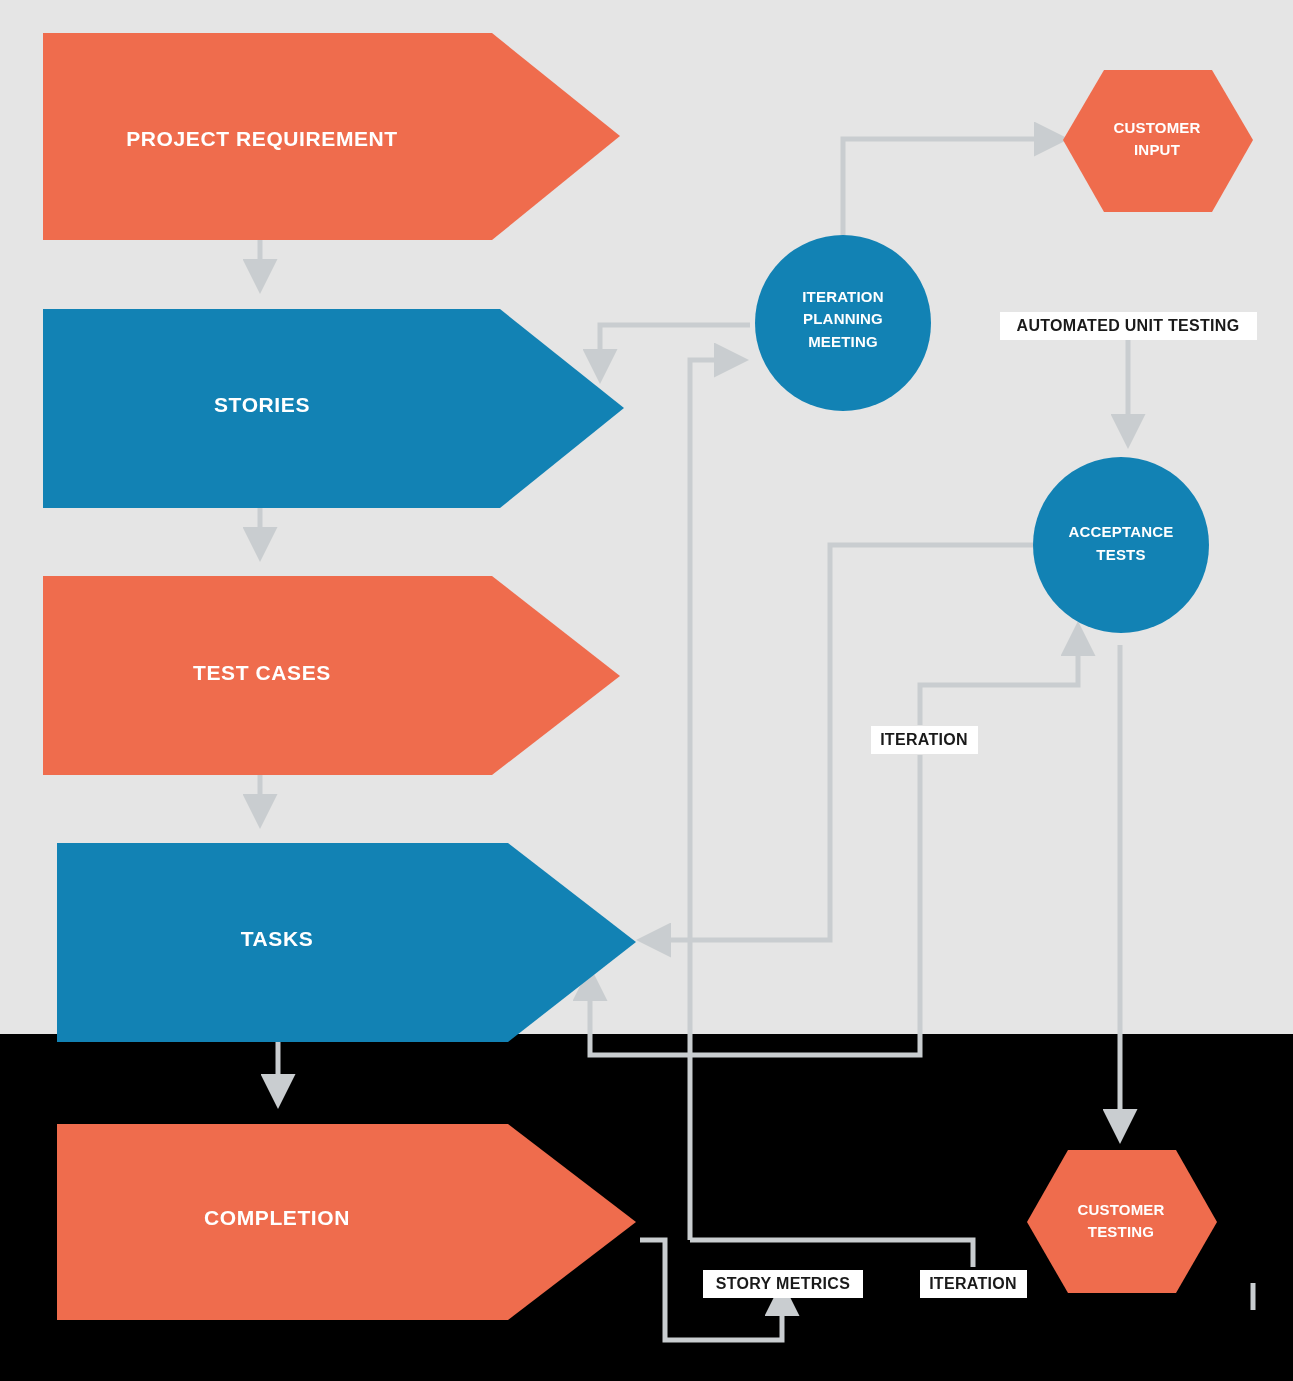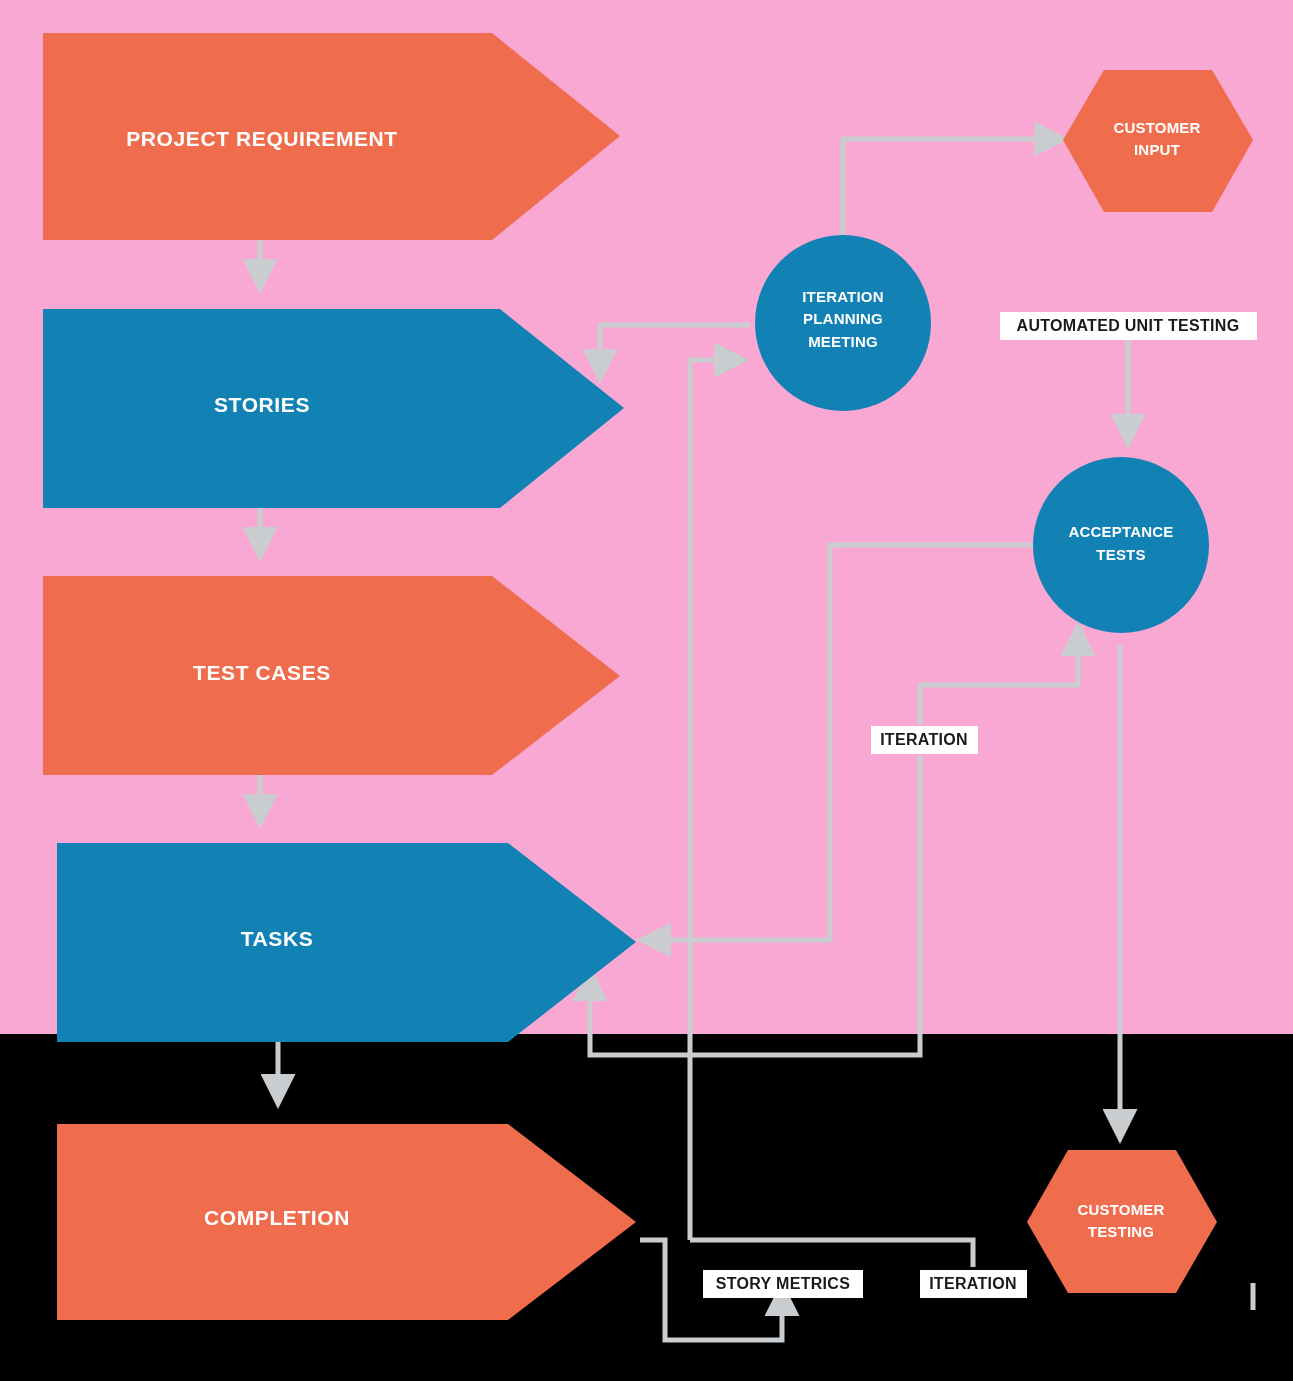--- a/index.html
+++ b/index.html
@@ -10,21 +10,21 @@
   body {
     width: 1293px;
     height: 1381px;
     font-family: "Liberation Sans", sans-serif;
     overflow: hidden;
   }
   #diagram-root {
     position: relative;
     width: 1293px;
     height: 1034px;
-    background: #f9a8d4;
+    background: #e5e5e5;
   }
   svg.canvas {
     position: absolute;
     left: 0;
     top: 0;
     width: 1293px;
     height: 1381px;
     display: block;
   }
   .node-label {

